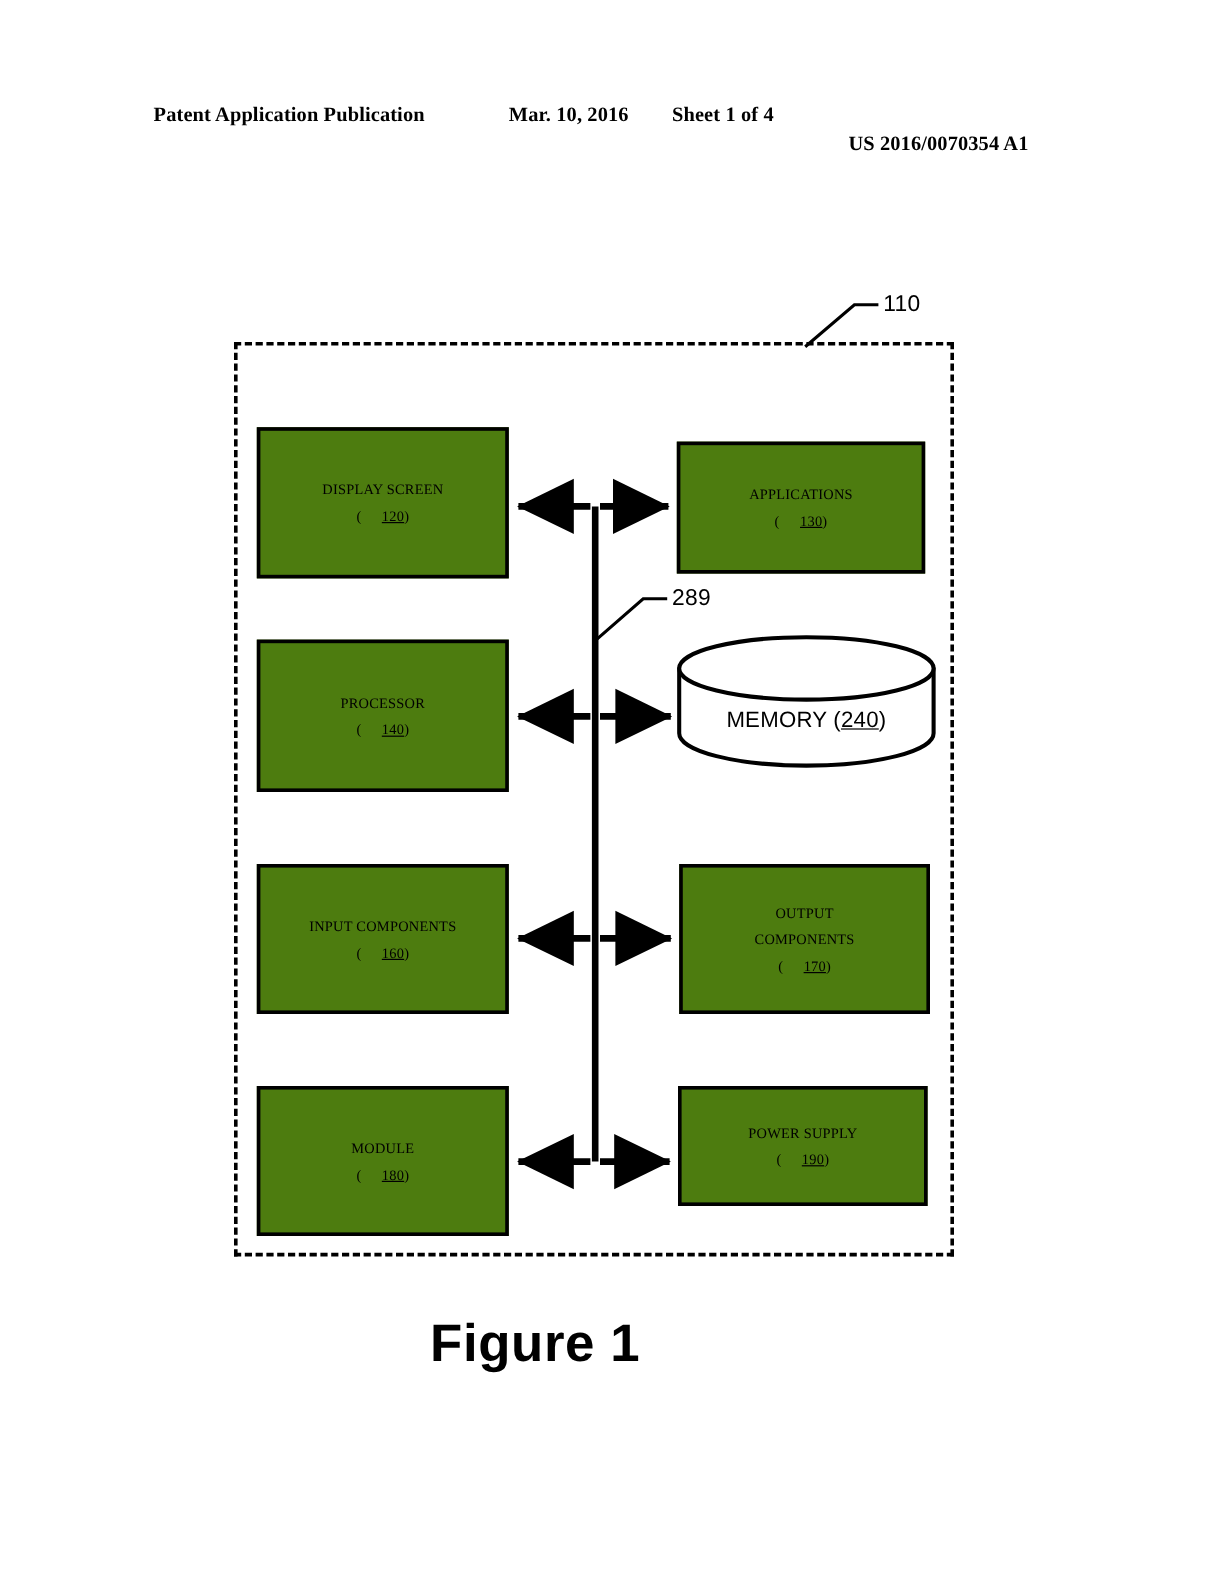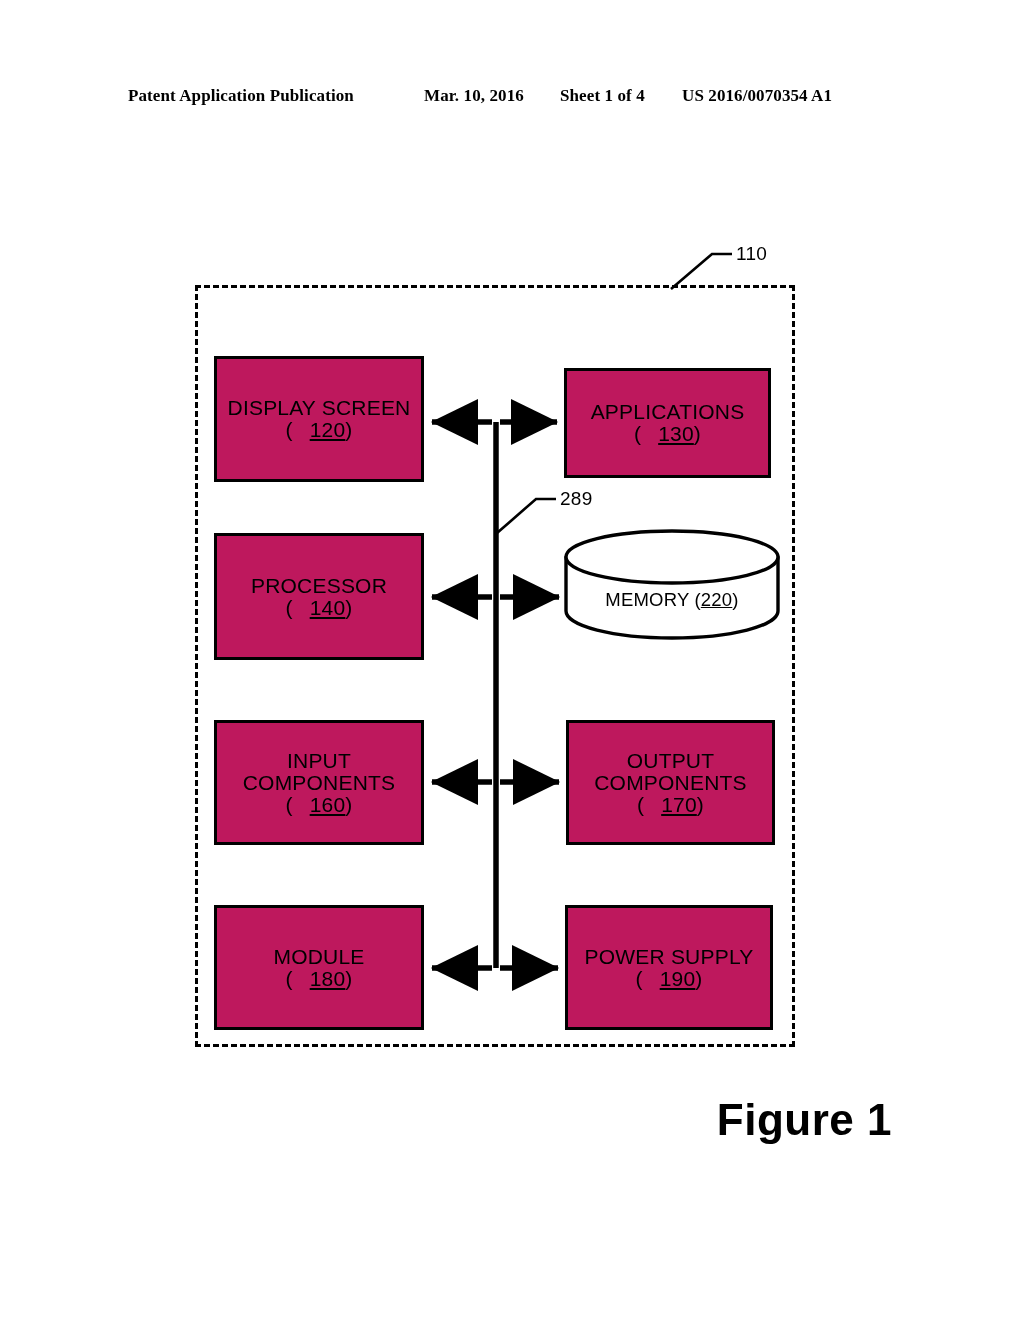--- a/index.html
+++ b/index.html
@@ -30,21 +30,21 @@
     white-space: nowrap;
   }
   .pub-header .seg {
     position: absolute;
     top: 0;
     letter-spacing: 0.1px;
   }
   .seg-pub   { left: 128px; }
   .seg-date  { left: 424px; }
   .seg-sheet { left: 560px; }
-  .seg-num   { left: 682px; }
+  .seg-num   { left: 707px; margin-top: 24px; }
 
   
   .figure-stage {
     position: absolute;
     left: 0;
     top: 0;
     width: 1024px;
     height: 1320px;
   }
 
@@ -58,41 +58,42 @@
     box-sizing: border-box;
     border: 3px dashed #000000;
     background: transparent;
   }
 
   
   .comp-box {
     position: absolute;
     box-sizing: border-box;
     border: 3px solid #000000;
-    background: #be185d;
+    background: #4d7c0f;
     display: flex;
     flex-direction: column;
     align-items: center;
     justify-content: center;
     text-align: center;
-    font-size: 21px;
+    font-size: 12px;
     line-height: 22px;
     letter-spacing: 0.2px;
+    font-family: Liberation Serif, serif;
   }
   .comp-box .lbl { display: block; }
   .comp-box .refnum { display: block; }
   .comp-box .refnum .u { text-decoration: underline; margin-left: 17px; }
 
   .box-display   { left: 214px; top: 356px; width: 210px; height: 126px; }
   .box-apps      { left: 564px; top: 368px; width: 207px; height: 110px; }
   .box-processor { left: 214px; top: 533px; width: 210px; height: 127px; }
   .box-input     { left: 214px; top: 720px; width: 210px; height: 125px; }
   .box-output    { left: 566px; top: 720px; width: 209px; height: 125px; }
   .box-network   { left: 214px; top: 905px; width: 210px; height: 125px; }
-  .box-power     { left: 565px; top: 905px; width: 208px; height: 125px; }
+  .box-power     { left: 565px; top: 905px; width: 208px; height: 100px; }
 
   
   .memory-cyl {
     position: absolute;
     left: 562px;
     top: 528px;
     width: 220px;
     height: 112px;
   }
   .memory-cyl svg { display: block; }
@@ -127,21 +128,21 @@
   }
   .callout-110 { left: 736px; top: 243px; }
   .callout-195 { left: 560px; top: 488px; }
 
   
   .fig-caption {
     position: absolute;
     left: 0;
     top: 1095px;
     width: 892px;
-    text-align: right;
+    text-align: center;
     font-family: "Liberation Sans", sans-serif;
     font-weight: bold;
     font-size: 44px;
     letter-spacing: 0.5px;
   }
 </style>
 </head>
 <body>
 
 <div class="pub-header">
@@ -171,21 +172,21 @@
   </div>
 
   <div class="memory-cyl">
     <svg width="220" height="112" viewBox="0 0 220 112">
       <path d="M4,29 L4,83 A106,27 0 0 0 216,83 L216,29" fill="#ffffff" stroke="#000000" stroke-width="3.4" stroke-linecap="round"></path>
       <ellipse cx="110" cy="29" rx="106" ry="26" fill="#ffffff" stroke="#000000" stroke-width="3.4"></ellipse>
     </svg>
   </div>
   <div class="memory-label">
     <span class="lbl">MEMORY</span>
-    <span class="refnum">(<span class="u">220</span>)</span>
+    <span class="refnum">(<span class="u">240</span>)</span>
   </div>
 
   <div class="comp-box box-input">
     <span class="lbl">INPUT COMPONENTS</span>
     <span class="refnum">(<span class="u">160</span>)</span>
   </div>
 
   <div class="comp-box box-output">
     <span class="lbl">OUTPUT</span>
     <span class="lbl">COMPONENTS</span>

